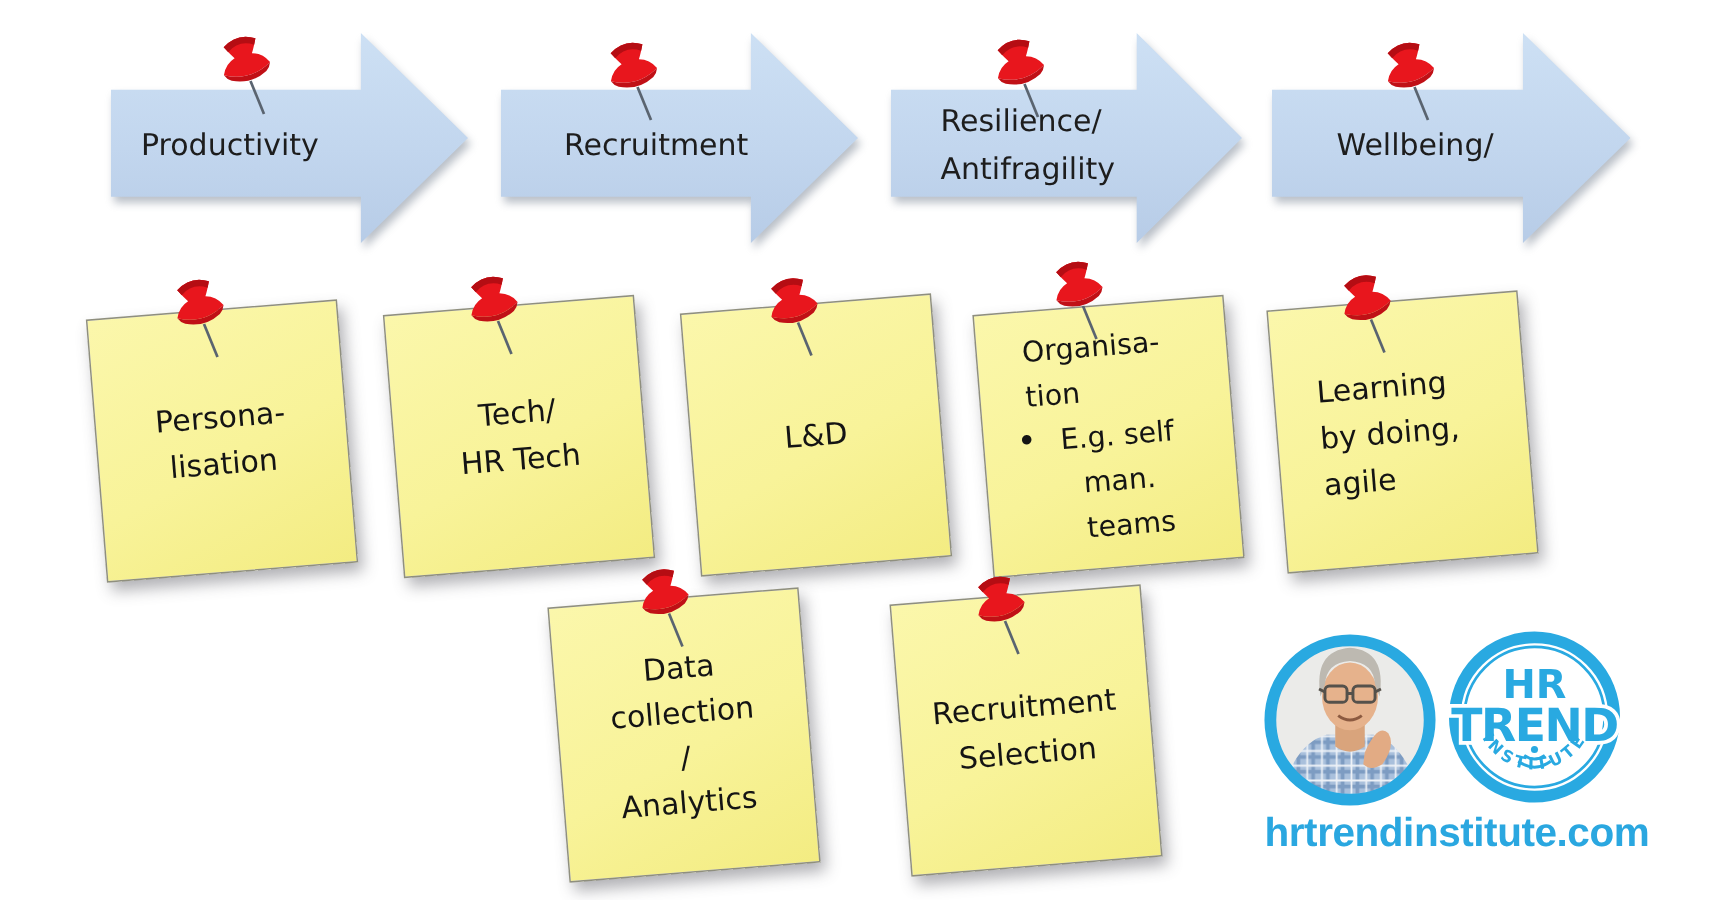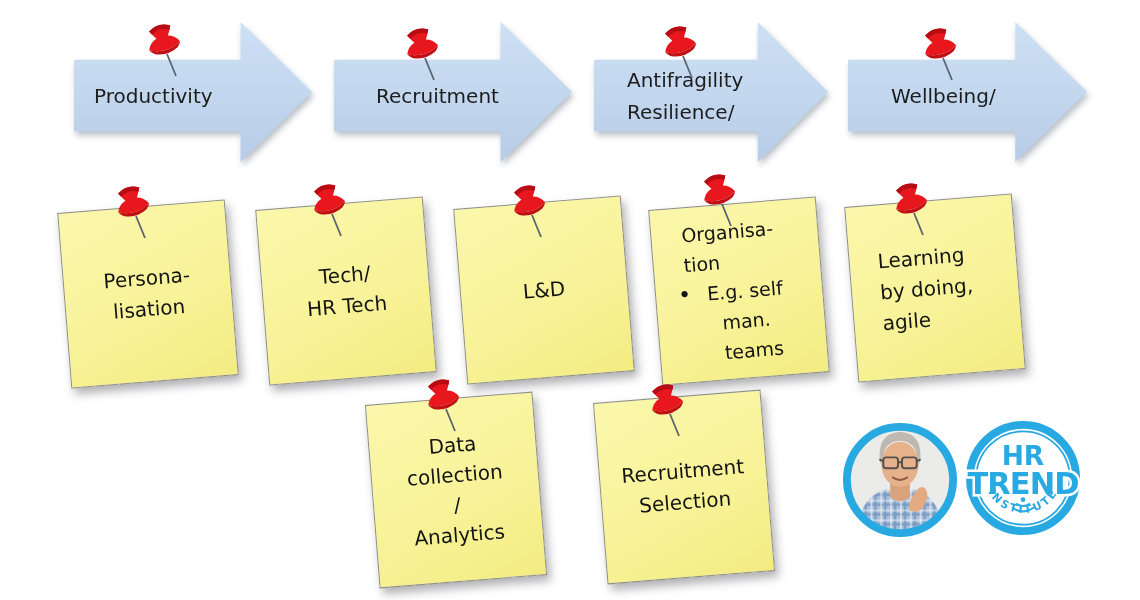--- a/index.html
+++ b/index.html
@@ -83,22 +83,22 @@
     <div class="arrow-shape"></div>
   </div>
 
   <div class="arrow-label al1">
     <span>Productivity</span>
   </div>
   <div class="arrow-label al2">
     <span>Recruitment</span>
   </div>
   <div class="arrow-label al3">
+    <span>Resilience/</span>
     <span>Antifragility</span>
-    <span>Resilience/</span>
   </div>
   <div class="arrow-label al4">
     <span>Wellbeing/</span>
   </div>
 
   <div class="note n1">
     <span>Persona-</span>
     <span>lisation</span>
   </div>
 
@@ -209,20 +209,21 @@
     <text x="60" y="76" text-anchor="middle" font-size="31" font-weight="bold" fill="#29a9e1" stroke="#ffffff" stroke-width="5" paint-order="stroke" letter-spacing="-1">TREND</text>
     <circle cx="60" cy="82" r="2.4" fill="#29a9e1"></circle>
     <path d="M53 86 Q60 91 67 86" fill="none" stroke="#29a9e1" stroke-width="2"></path>
     <path d="M49 90 Q60 98 71 90" fill="none" stroke="#29a9e1" stroke-width="2"></path>
     <path id="instArc" d="M22 68 A40 40 0 0 0 98 68" fill="none"></path>
     <text font-size="11" font-weight="bold" fill="#29a9e1" letter-spacing="2.5">
       <textPath href="#instArc" startOffset="50%" text-anchor="middle">INSTITUTE</textPath>
     </text>
   </svg>
 
+  <div class="website">hrtrendinstitute.com</div>
 
   <svg class="defs-holder" aria-hidden="true">
     <defs>
       <symbol id="pushpin" viewBox="0 0 44 60">
         <line x1="25" y1="32" x2="34" y2="54" stroke="#5a6470" stroke-width="1.8"></line>
         <g transform="rotate(-16 21 18)">
           <path d="M10 6 Q21 -1 32 6 Q29 12 27 15 Q34 17 37 24 Q21 33 5 24 Q8 17 15 15 Q13 12 10 6 Z" fill="#e8161d"></path>
           <path d="M10 6 Q21 -1 32 6 Q31 8 30 10 Q21 4 12 10 Q11 8 10 6 Z" fill="#b50d13"></path>
           <path d="M5 24 Q21 33 37 24 Q36 27 33 29 Q21 35 9 29 Q6 27 5 24 Z" fill="#c01016"></path>
         </g>

